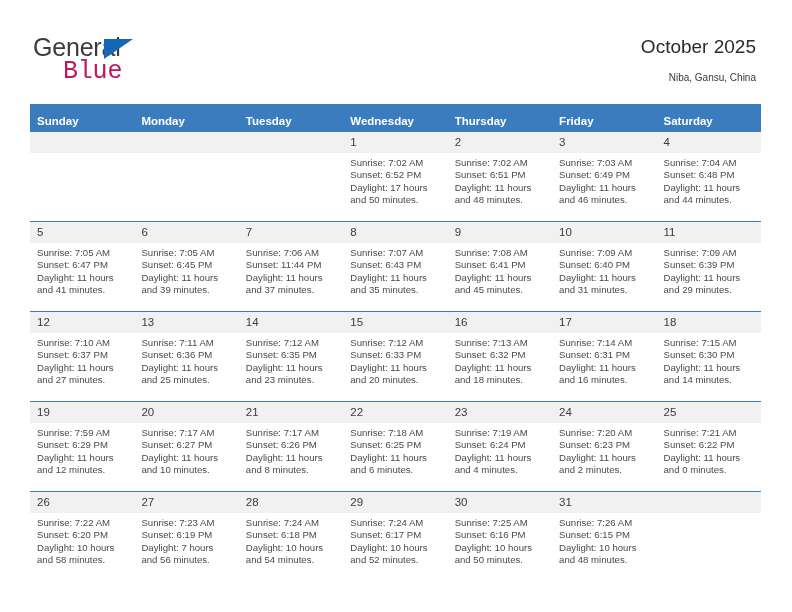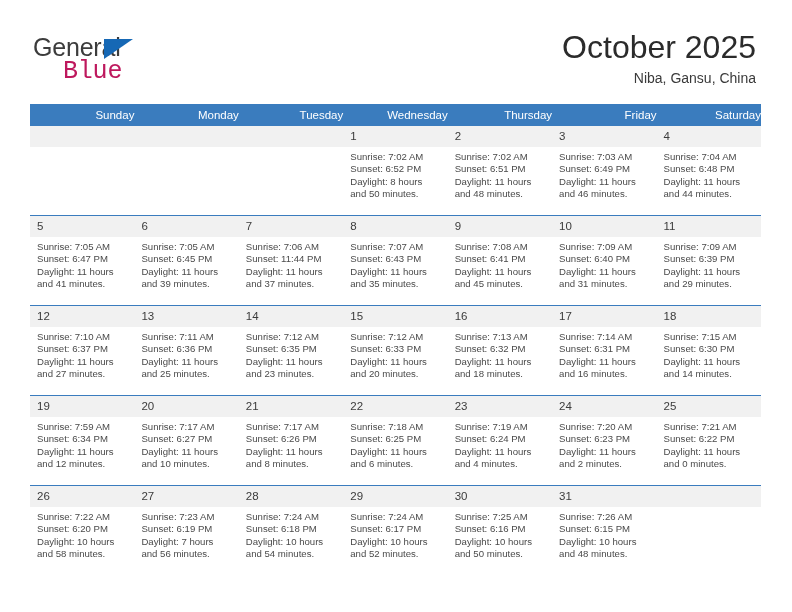--- a/index.html
+++ b/index.html
@@ -63,49 +63,49 @@
     letter-spacing: -0.2px;
     font-family: Liberation Mono, monospace;
   }
   .title-block {
     position: absolute;
     right: 36px;
     top: 30px;
     text-align: right;
   }
   .cal-title {
-    font-size: 32px;
+    font-size: 19px;
     color: #2b2b2b;
     line-height: 34px;
     white-space: nowrap;
   }
   .cal-subtitle {
-    font-size: 14px;
+    font-size: 10px;
     color: #3a3a3a;
     line-height: 20px;
     margin-top: 4px;
     white-space: nowrap;
   }
 
   
   .calendar {
     position: absolute;
     left: 30px;
     top: 104px;
     width: 731px;
     border-collapse: collapse;
     table-layout: fixed;
   }
   .calendar th {
     background: #3a7cbe;
     color: #ffffff;
     font-size: 11.5px;
-    font-weight: normal;
-    text-align: right;
-    padding: 5px 0 5px 7px;
+    font-weight: bold;
+    text-align: left;
+    padding: 11px 0 5px 7px;
     height: 12px;
     border: none;
   }
   .calendar td {
     vertical-align: top;
     padding: 0;
     border: none;
     height: 89px;
     border-top: 1px solid #3a7cbe;
   }
@@ -175,21 +175,21 @@
             <span class="daynum empty"></span>
           </td>
           <td>
             <span class="daynum empty"></span>
           </td>
           <td>
             <span class="daynum">1</span>
             <div class="info">
               <div>Sunrise: 7:02 AM</div>
               <div>Sunset: 6:52 PM</div>
-              <div class="wrap">Daylight: 8 hours and 50 minutes.</div>
+              <div class="wrap">Daylight: 17 hours and 50 minutes.</div>
             </div>
           </td>
           <td>
             <span class="daynum">2</span>
             <div class="info">
               <div>Sunrise: 7:02 AM</div>
               <div>Sunset: 6:51 PM</div>
               <div class="wrap">Daylight: 11 hours and 48 minutes.</div>
             </div>
           </td>
@@ -324,21 +324,21 @@
               <div>Sunset: 6:30 PM</div>
               <div class="wrap">Daylight: 11 hours and 14 minutes.</div>
             </div>
           </td>
         </tr>
         <tr>
           <td>
             <span class="daynum">19</span>
             <div class="info">
               <div>Sunrise: 7:59 AM</div>
-              <div>Sunset: 6:34 PM</div>
+              <div>Sunset: 6:29 PM</div>
               <div class="wrap">Daylight: 11 hours and 12 minutes.</div>
             </div>
           </td>
           <td>
             <span class="daynum">20</span>
             <div class="info">
               <div>Sunrise: 7:17 AM</div>
               <div>Sunset: 6:27 PM</div>
               <div class="wrap">Daylight: 11 hours and 10 minutes.</div>
             </div>

